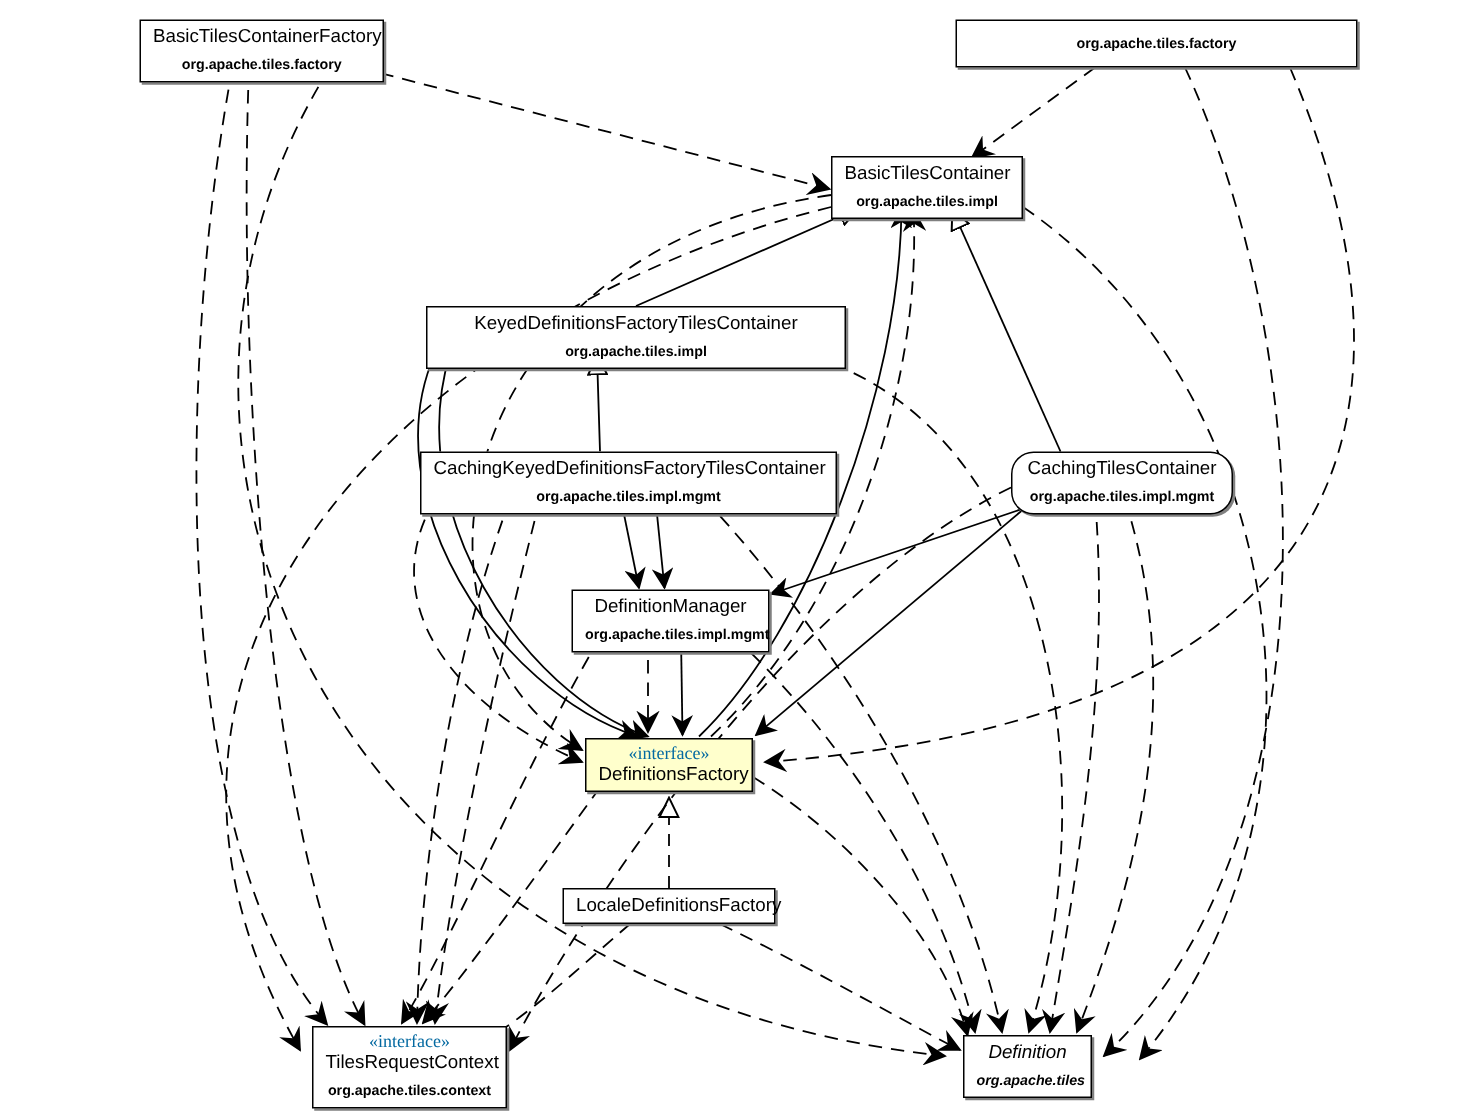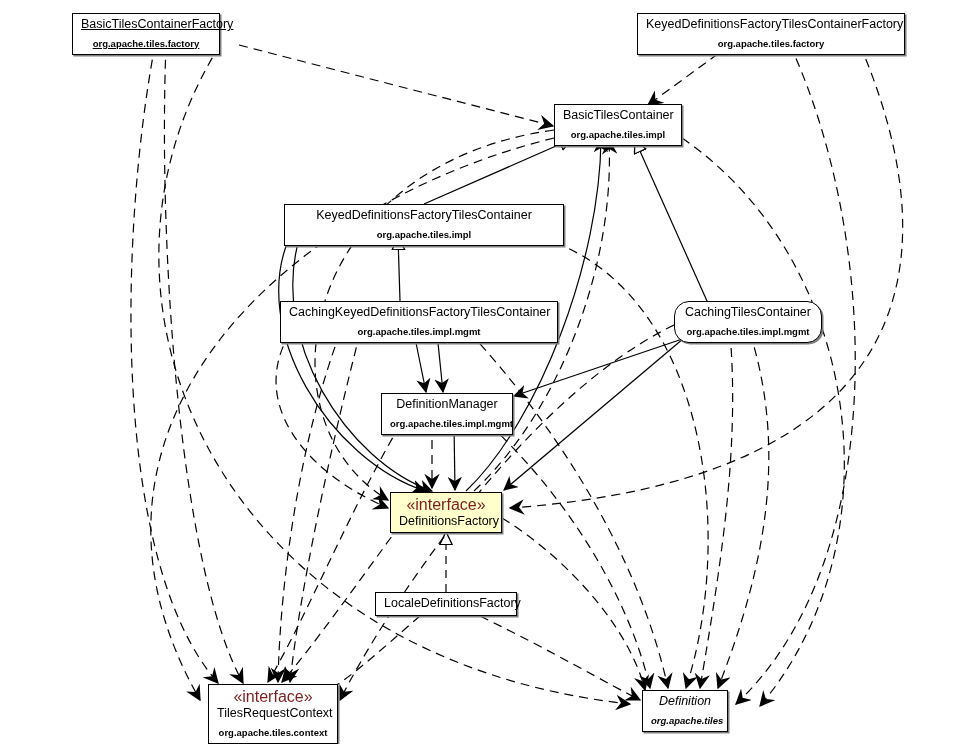--- a/index.html
+++ b/index.html
@@ -33,24 +33,25 @@
     box-shadow: 1.5px 1.5px 0 0 #808080;
     text-align: center;
     padding: 3px 8px 4px 8px;
     line-height: 1.12;
     z-index: 5;
   }
   .uml-box.highlight {
     background: #ffffcc;
   }
   .uml-stereotype {
-    font-size: 16px;
-    color: #7f1d1d;
+    font-size: 12px;
+    color: #0369a1;
     display: block;
     white-space: nowrap;
+    font-family: Liberation Serif, serif;
   }
   .uml-name {
     font-size: 12.5px;
     color: #000000;
     display: block;
     white-space: nowrap;
   }
   .uml-pkg {
     font-size: 9.5px;
     font-weight: bold;
@@ -113,26 +114,25 @@
         <path d="M 480 616 C 550 650 610 685 640 700" fill="none" stroke="#000000" stroke-width="1.2" stroke-dasharray="9,6" marker-end="url(#arrow-open)"></path>
         <path d="M 682 138 C 860 260 900 540 760 706" fill="none" stroke="#000000" stroke-width="1.2" stroke-dasharray="9,6" marker-end="url(#arrow-open)"></path>
         <path d="M 554 138 C 300 200 40 420 200 700" fill="none" stroke="#000000" stroke-width="1.2" stroke-dasharray="9,6" marker-end="url(#arrow-open)"></path>
         <path d="M 860 45 C 960 280 900 480 510 508" fill="none" stroke="#000000" stroke-width="1.2" stroke-dasharray="9,6" marker-end="url(#arrow-open)"></path>
         <path d="M 290 333 C 250 400 300 470 388 508" fill="none" stroke="#000000" stroke-width="1.2" stroke-dasharray="9,6" marker-end="url(#arrow-open)"></path>
         <path d="M 220 45 C 60 300 220 660 630 704" fill="none" stroke="#000000" stroke-width="1.2" stroke-dasharray="9,6" marker-end="url(#arrow-open)"></path>
       </g>
   </svg>
 
   <div id="node-group">
-      <div class="uml-box" style="left: 72px; top: 13px; width: 148px; min-height: 32px; text-decoration: underline;">
+      <div class="uml-box" style="left: 93px; top: 13px; width: 163px; min-height: 32px;">
         <span class="uml-name">BasicTilesContainerFactory</span>
         <span class="uml-pkg">org.apache.tiles.factory</span>
       </div>
       <div class="uml-box" style="left: 637px; top: 13px; width: 268px; min-height: 32px;">
-        <span class="uml-name">KeyedDefinitionsFactoryTilesContainerFactory</span>
         <span class="uml-pkg">org.apache.tiles.factory</span>
       </div>
       <div class="uml-box" style="left: 554px; top: 104px; width: 128px; min-height: 32px;">
         <span class="uml-name">BasicTilesContainer</span>
         <span class="uml-pkg">org.apache.tiles.impl</span>
       </div>
       <div class="uml-box" style="left: 284px; top: 204px; width: 280px; min-height: 32px;">
         <span class="uml-name">KeyedDefinitionsFactoryTilesContainer</span>
         <span class="uml-pkg">org.apache.tiles.impl</span>
       </div>

